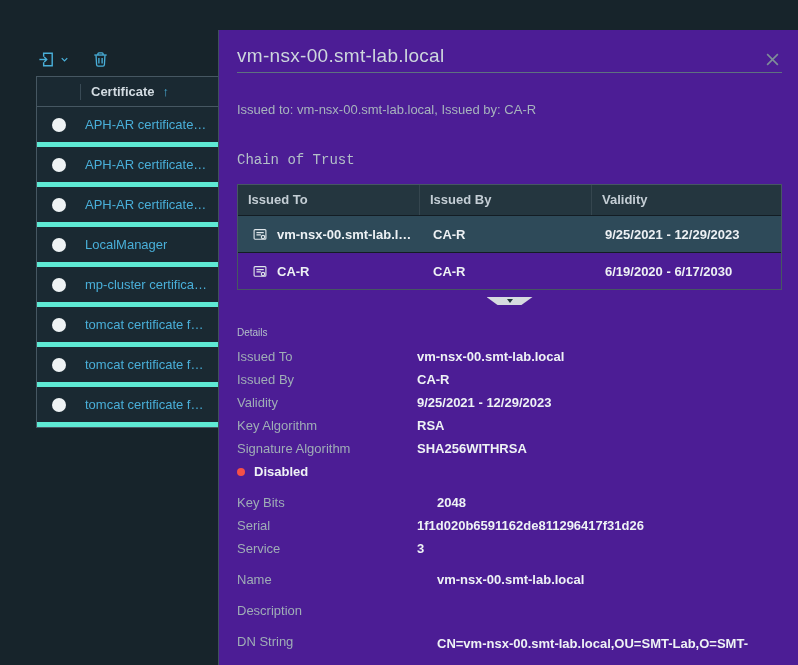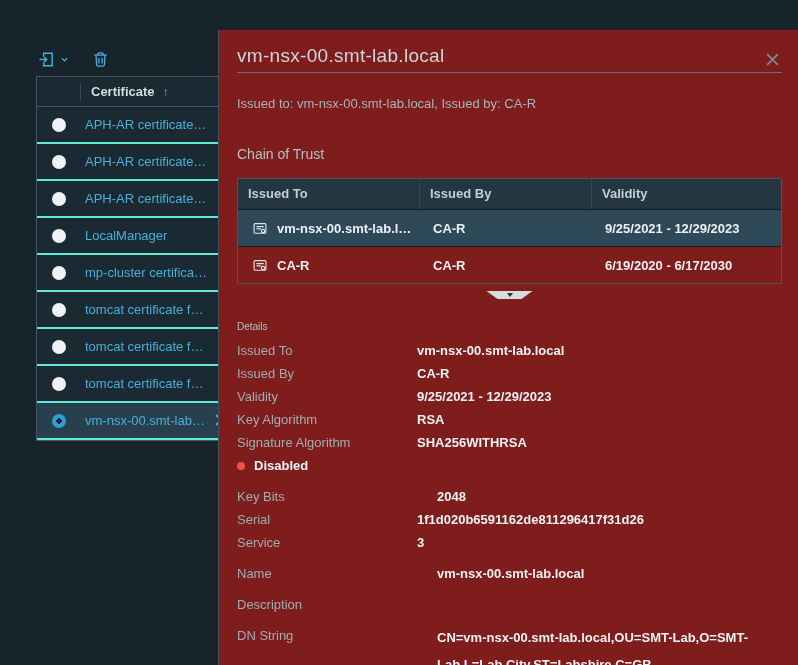--- a/index.html
+++ b/index.html
@@ -13,36 +13,36 @@
   .toolbar{position:absolute;left:12px;top:37px;display:flex;align-items:center;gap:8px;}
   .tbtn{background:none;border:none;padding:0;margin:0;cursor:pointer;display:flex;align-items:center;gap:3px;}
   .cert-list{
     position:absolute;left:11px;top:63px;width:195px;
     border:1px solid #465762;background:#1a2932;box-sizing:border-box;
   }
   .lheader{height:29px;display:flex;align-items:center;border-bottom:1px solid #465762;}
   .lheader .hspacer{width:43px;height:16px;border-right:1px solid #394a55;flex:none;}
   .lheader .htext{margin-left:10px;font-size:13px;font-weight:bold;color:#d3dce2;}
   .lheader .sort{margin-left:8px;font-size:13px;font-weight:bold;color:#49afd9;}
-  .srow{height:35px;display:flex;align-items:center;padding-left:15px;position:relative;border-bottom:2px solid #5eead4;cursor:pointer;}
+  .srow{height:35px;display:flex;align-items:center;padding-left:15px;position:relative;border-bottom:5px solid #5eead4;cursor:pointer;}
   .srow.sel{background:#28404d;}
   .radio{width:14px;height:14px;border-radius:50%;background:#eef2f4;flex:none;}
   .radio.sel{background:radial-gradient(circle at center,#0f2431 0 2.6px,#2aa0d8 2.7px);}
   .slink{margin-left:19px;color:#49afd9;font-size:13px;white-space:nowrap;overflow:hidden;}
   .chev{position:absolute;right:5px;top:10px;}
   .vline{position:absolute;left:218px;top:30px;bottom:0;width:1px;background:#3f515c;}
   .panel{
     position:absolute;left:219px;top:30px;right:0;bottom:0;
-    background:#7f1d1d;box-sizing:border-box;padding:14px 16px 0 18px;
+    background:#4c1d95;box-sizing:border-box;padding:14px 16px 0 18px;
   }
   .ptitle{font-size:19px;font-weight:300;color:#cdd7dd;line-height:24px;letter-spacing:.3px;}
   .closebtn{position:absolute;right:14px;top:18px;background:none;border:none;padding:4px;cursor:pointer;}
   .sep{border:none;border-top:1px solid #5e7180;margin:4px 0 0 0;}
-  .subtitle{margin-top:23px;font-size:13px;color:#a7b4bd;line-height:16px;}
-  .secheading{margin-top:33px;font-size:14px;color:#b3c0c8;line-height:18px;}
+  .subtitle{margin-top:29px;font-size:13px;color:#a7b4bd;line-height:16px;}
+  .secheading{margin-top:33px;font-size:14px;color:#b3c0c8;line-height:18px;font-family:Liberation Mono, monospace;}
   .chain-table{margin-top:15px;border:1px solid #465762;font-size:13px;}
   .crow{display:grid;grid-template-columns:181px 172px 1fr;align-items:center;}
   .chead{height:30px;background:#24363f;}
   .chead .hcell{padding-left:10px;font-weight:bold;color:#c4ced5;line-height:30px;height:30px;box-sizing:border-box;}
   .chead .hcell + .hcell{border-left:1px solid #35464f;}
   .cbody .crow{height:36px;border-top:1px solid #131d24;cursor:pointer;}
   .cbody .crow.sel{background:#2e4a59;}
   .ccell{display:flex;align-items:center;gap:9px;padding-left:14px;color:#edf1f4;font-weight:600;white-space:nowrap;overflow:hidden;}
   .expander{width:46px;height:8px;background:#d6dbdf;margin:7px auto 0 auto;
     clip-path:polygon(0 0,100% 0,76% 100%,24% 100%);
@@ -121,29 +121,20 @@
     <span class="slink">tomcat certificate f…</span>
   </div>
         <div class="srow">
     <span class="radio"></span>
     <span class="slink">tomcat certificate f…</span>
   </div>
         <div class="srow">
     <span class="radio"></span>
     <span class="slink">tomcat certificate f…</span>
   </div>
-        <div class="srow sel">
-    <span class="radio sel"></span>
-    <span class="slink">vm-nsx-00.smt-lab…</span>
-  <span class="chev">
-    <svg width="13" height="14" viewBox="0 0 12 14" fill="none" stroke="#49afd9" stroke-width="1.7">
-      <path d="M3.5 2 L9 7 L3.5 12"></path>
-    </svg>
-  </span>
-        </div>
       </div>
   </div>
 </div>
 
 <div class="vline"></div>
 
 <div class="panel">
   <div class="ptitle">vm-nsx-00.smt-lab.local</div>
   <button class="closebtn">
     <span>

